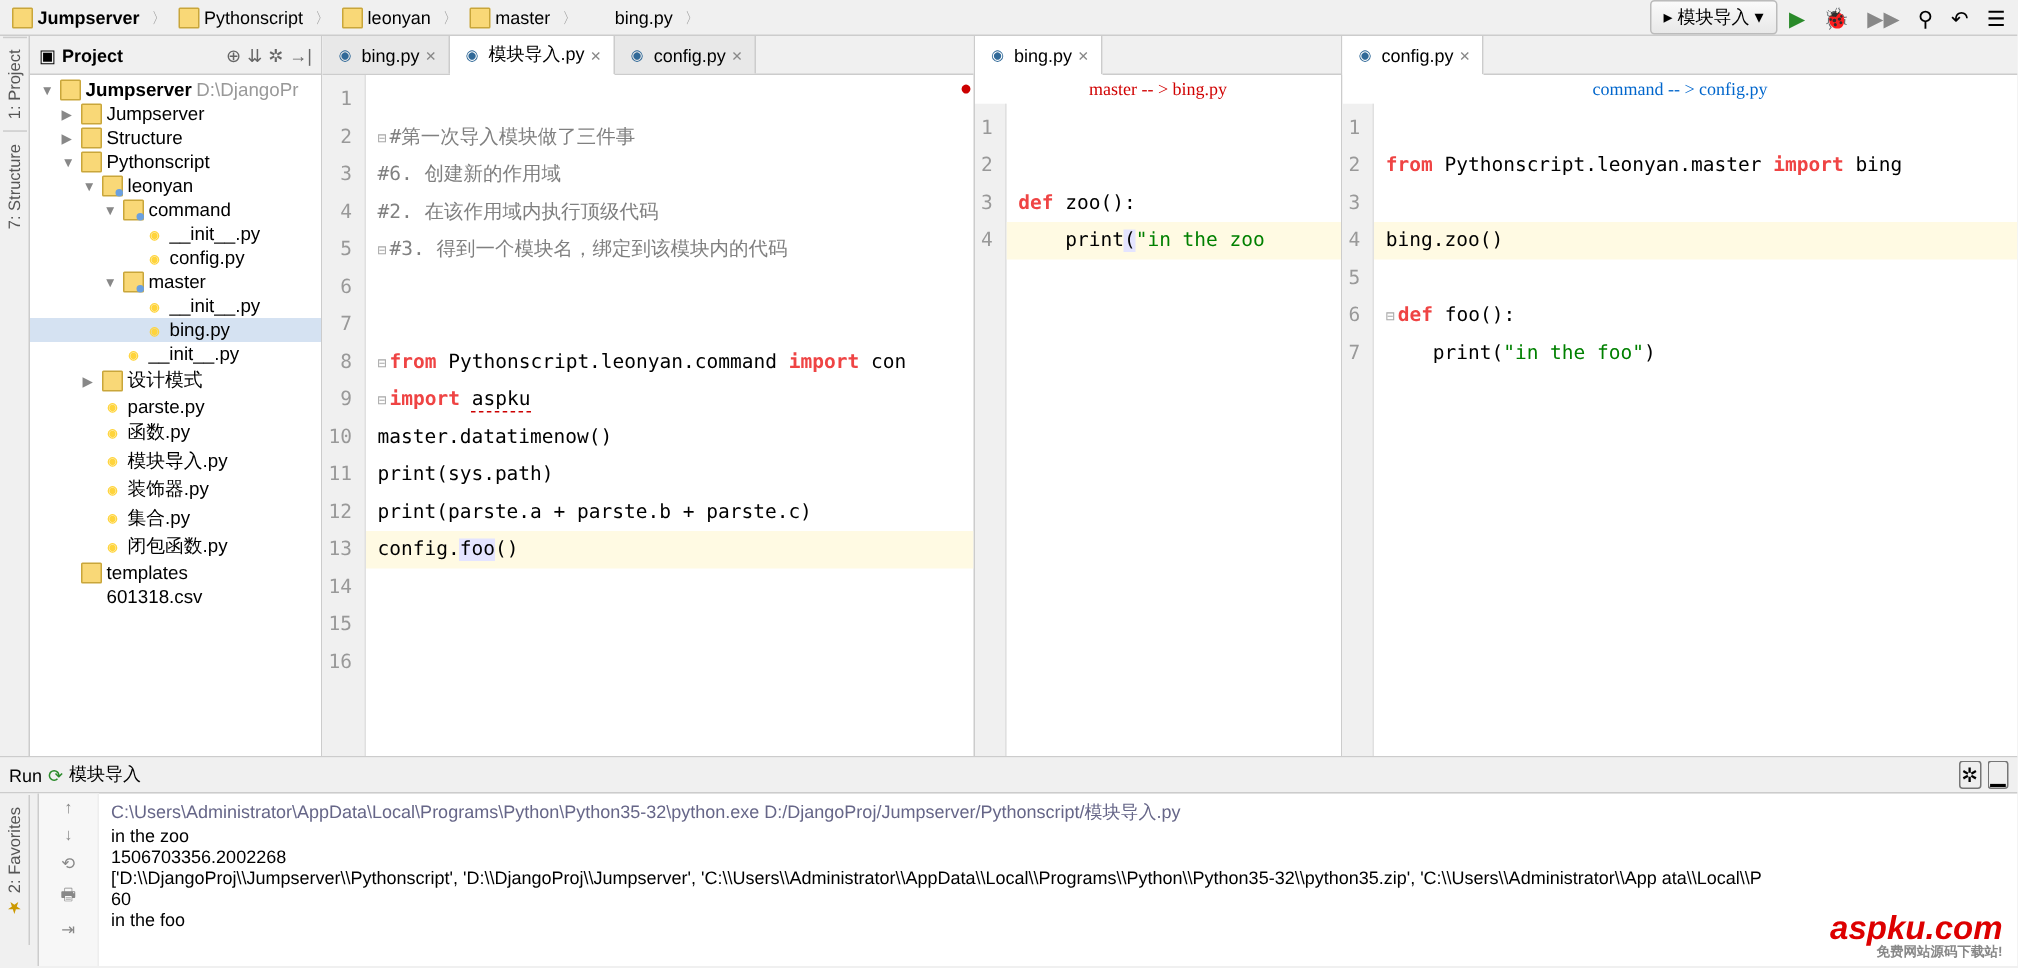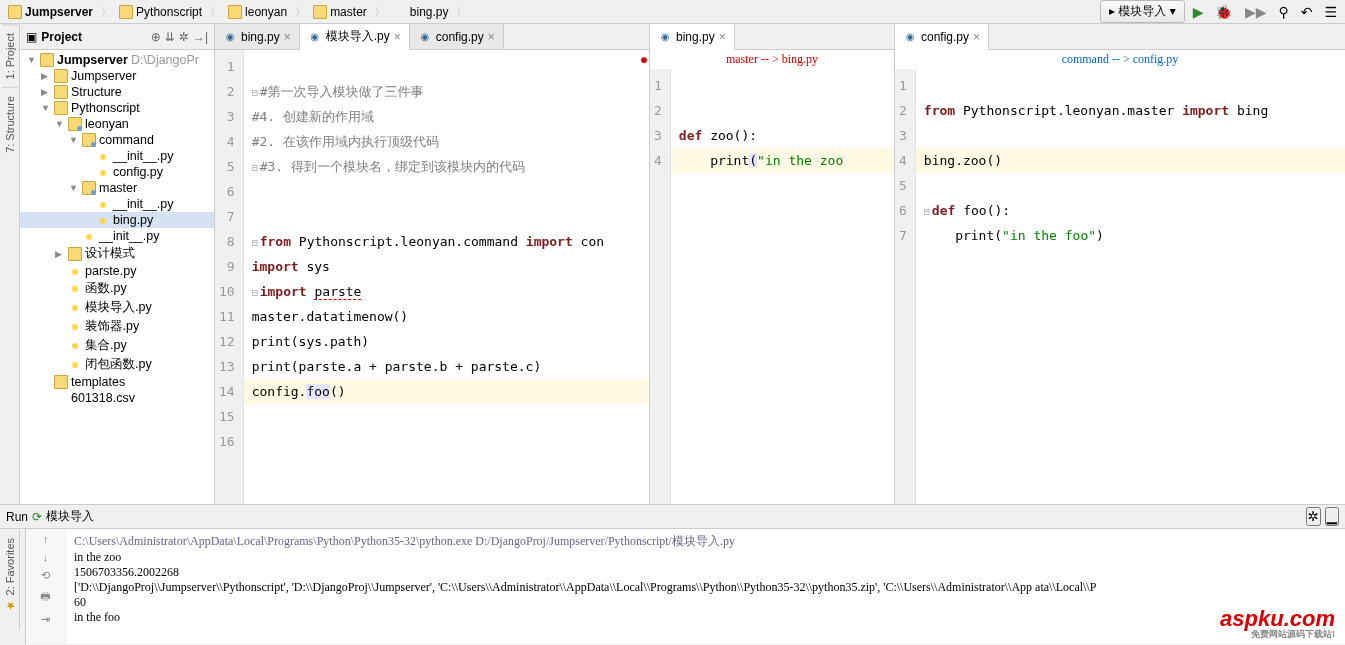--- a/index.html
+++ b/index.html
@@ -35,35 +35,35 @@
 .tabs { height: 26px; background: #f0f0f0; border-bottom: 1px solid #ccc; display: flex; }
 .tab { display: flex; align-items: center; gap: 4px; padding: 0 8px; border-right: 1px solid #ccc; background: #e8e8e8; cursor: pointer; font-size: 12px; }
 .tab.active { background: #fff; border-bottom: 1px solid #fff; margin-bottom: -1px; }
 .tab .close { color: #888; cursor: pointer; }
 .code-area { flex: 1; display: flex; overflow: hidden; font-family: "Consolas", "Monaco", monospace; font-size: 13px; }
 .gutter { background: #f0f0f0; border-right: 1px solid #e0e0e0; text-align: right; color: #999; padding: 4px 8px 4px 4px; user-select: none; }
 .gutter div { height: 25px; line-height: 25px; }
 .code { flex: 1; padding: 4px 0; overflow: hidden; position: relative; }
 .code div.line { height: 25px; line-height: 25px; padding: 0 8px; white-space: pre; }
 .code .hl { background: #fffae3; }
-.kw { color: #7f1d1d; font-weight: bold; }
+.kw { color: #ef4444; font-weight: bold; }
 .str { color: #008000; }
 .comment { color: #808080; }
 .red-marker { position: absolute; right: 2px; top: 4px; color: #c00; font-size: 10px; }
 .annotation { text-align: center; font-family: "SimSun", serif; }
 .ann-red { color: #d00000; }
 .ann-blue { color: #0066cc; }
 .bottom-panel { height: 140px; border-top: 1px solid #ccc; background: #fff; display: flex; flex-direction: column; }
 .run-header { height: 24px; background: #f0f0f0; border-bottom: 1px solid #ccc; display: flex; align-items: center; padding: 0 6px; gap: 4px; }
 .run-body { flex: 1; display: flex; }
 .run-controls { width: 26px; background: #f0f0f0; border-right: 1px solid #ccc; display: flex; flex-direction: column; align-items: center; padding: 4px 0; gap: 6px; }
 .run-controls button { background: none; border: none; cursor: pointer; font-size: 13px; color: #555; }
 .run-sub { width: 40px; background: #f7f7f7; border-right: 1px solid #eee; display: flex; flex-direction: column; align-items: center; padding: 4px 0; gap: 6px; }
 .run-sub button { background: none; border: none; cursor: pointer; font-size: 11px; color: #888; }
-.console { flex: 1; font-family: Liberation Serif, serif; font-size: 12px; padding: 4px 8px; overflow: hidden; white-space: pre; }
+.console { flex: 1; font-family: Liberation Sans, sans-serif; font-size: 12px; padding: 4px 8px; overflow: hidden; white-space: pre; }
 .console .path { color: #666688; }
 .fav-gutter { position: absolute; left: 0; top: 530px; width: 20px; height: 100px; background: #f0f0f0; border-right: 1px solid #ccc; display: flex; flex-direction: column; align-items: center; }
 .fav-gutter .vtab { writing-mode: vertical-rl; transform: rotate(180deg); padding: 8px 2px; font-size: 11px; color: #555; }
 .watermark { position: absolute; right: 10px; bottom: 6px; font-family: Arial; font-weight: bold; font-style: italic; font-size: 22px; color: #d00; text-align: right; line-height: 1; }
 .watermark small { font-size: 9px; color: #888; font-style: normal; font-weight: bold; display: block; }
 .folder-label { color: #000; }
 .proj-path { color: #999; }
 .fold-marker { color: #aaa; font-size: 10px; margin-right: 2px; }
 .squiggle { border-bottom: 1px dashed #c00; }
 </style>
@@ -279,28 +279,27 @@
             <div>12</div>
             <div>13</div>
             <div>14</div>
             <div>15</div>
             <div>16</div>
           </div>
           <div class="code">
             <div class="line">&nbsp;</div>
             <span class="red-marker">●</span>
             <div class="line"><span class="fold-marker">⊟</span><span class="comment">#第一次导入模块做了三件事</span></div>
-            <div class="line"><span class="comment">#4. 创建新的作用域</span></div>
+            <div class="line"><span class="comment">#6. 创建新的作用域</span></div>
             <div class="line"><span class="comment">#2. 在该作用域内执行顶级代码</span></div>
             <div class="line"><span class="fold-marker">⊟</span><span class="comment">#3. 得到一个模块名，绑定到该模块内的代码</span></div>
             <div class="line">&nbsp;</div>
             <div class="line">&nbsp;</div>
             <div class="line"><span class="fold-marker">⊟</span><span class="kw">from</span> Pythonscript.leonyan.command <span class="kw">import</span> con</div>
-            <div class="line"><span class="kw">import</span> sys</div>
-            <div class="line"><span class="fold-marker">⊟</span><span class="kw">import</span> <span class="squiggle">parste</span></div>
+            <div class="line"><span class="fold-marker">⊟</span><span class="kw">import</span> <span class="squiggle">aspku</span></div>
             <div class="line">master.datatimenow()</div>
             <div class="line">print(sys.path)</div>
             <div class="line">print(parste.a + parste.b + parste.c)</div>
             <div class="line hl">config.<span style="background:#e4e4ff">foo</span>()</div>
             <div class="line">&nbsp;</div>
             <div class="line">&nbsp;</div>
           </div>
         </div>
       </div>
       <div class="editor-col" style="width: 245px;">

